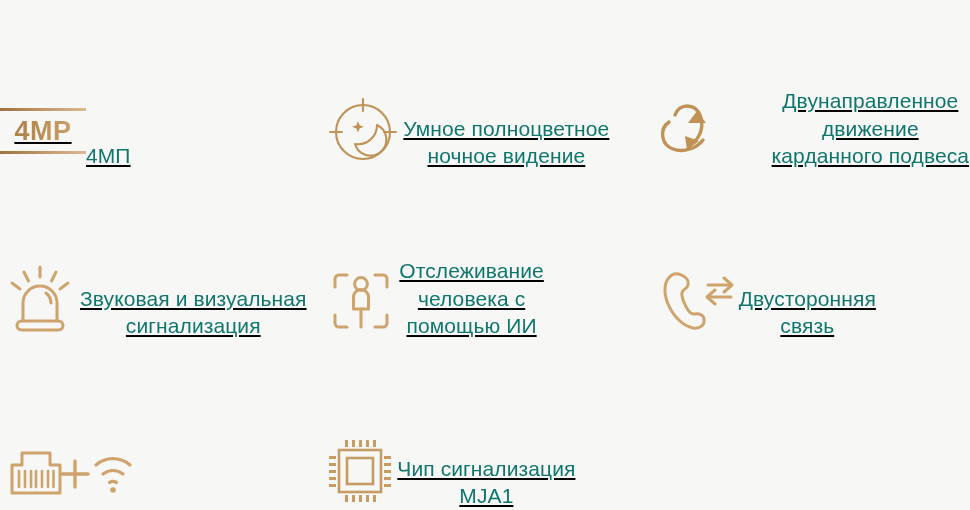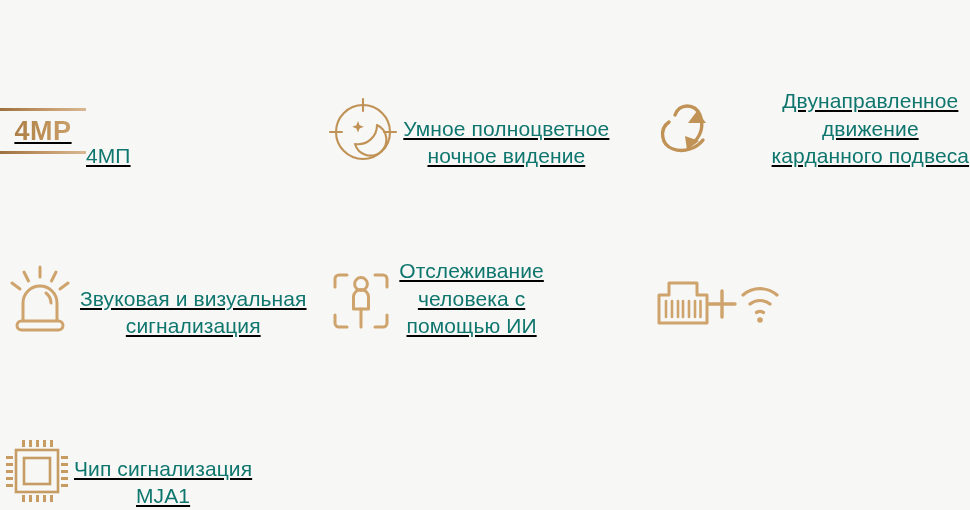--- a/index.html
+++ b/index.html
@@ -158,20 +158,35 @@
         <circle cx="38" cy="21" r="6.4" stroke="#cfa36c" stroke-width="3" fill="none"></circle>
         <path d="M30.5 34 a7.5 7.5 0 0 1 15 0 V46 H30.5 Z" stroke="#cfa36c" stroke-width="3" fill="none" stroke-linejoin="round"></path>
         <path d="M38 46 V64" stroke="#cfa36c" stroke-width="3" stroke-linecap="round"></path>
       </svg>
     </div>
     <div class="feature-label">Отслеживание
 человека с
 помощью ИИ</div>
   </div>
 
+  <div class="feature-cell cell-talk">
+    <div class="icon-wrap">
+      <svg width="92" height="76" viewBox="0 0 92 76" fill="none">
+        <path d="M25 12 C17 17, 16 29, 21 41 C26 53, 36 63, 46 65 C53 66, 58 62, 57 56
+                 C56.4 52, 52 50, 48 51 C45 51.6, 43 50, 41 47 C38.5 43, 36 38, 35 33
+                 C34.4 30, 35.4 27.6, 38 26 C41.4 23.8, 42.4 19.4, 40 16 C37.6 12.6, 30 9, 25 12 Z" stroke="#cfa36c" stroke-width="3" fill="none" stroke-linejoin="round"></path>
+        <path d="M61 22 H84" stroke="#cfa36c" stroke-width="3" stroke-linecap="round"></path>
+        <path d="M77 15 L85 22 L77 29" stroke="#cfa36c" stroke-width="3" fill="none" stroke-linecap="round" stroke-linejoin="round"></path>
+        <path d="M84 34 H61" stroke="#cfa36c" stroke-width="3" stroke-linecap="round"></path>
+        <path d="M68 27 L60 34 L68 41" stroke="#cfa36c" stroke-width="3" fill="none" stroke-linecap="round" stroke-linejoin="round"></path>
+      </svg>
+    </div>
+    <div class="feature-label">Двусторонняя
+связь</div>
+  </div>
 
   <div class="feature-cell cell-net">
     <div class="icon-wrap">
       <svg width="140" height="64" viewBox="0 0 140 64" fill="none">
 
         <path d="M12 54 V26 L22 26 V14 H50 V26 L60 26 V54 Z" stroke="#cfa36c" stroke-width="3" fill="none" stroke-linejoin="round"></path>
         <g stroke="#cfa36c" stroke-width="2.6" stroke-linecap="round">
           <path d="M19 32 V48"></path>
             <path d="M25 32 V48"></path>
             <path d="M31 32 V48"></path>

